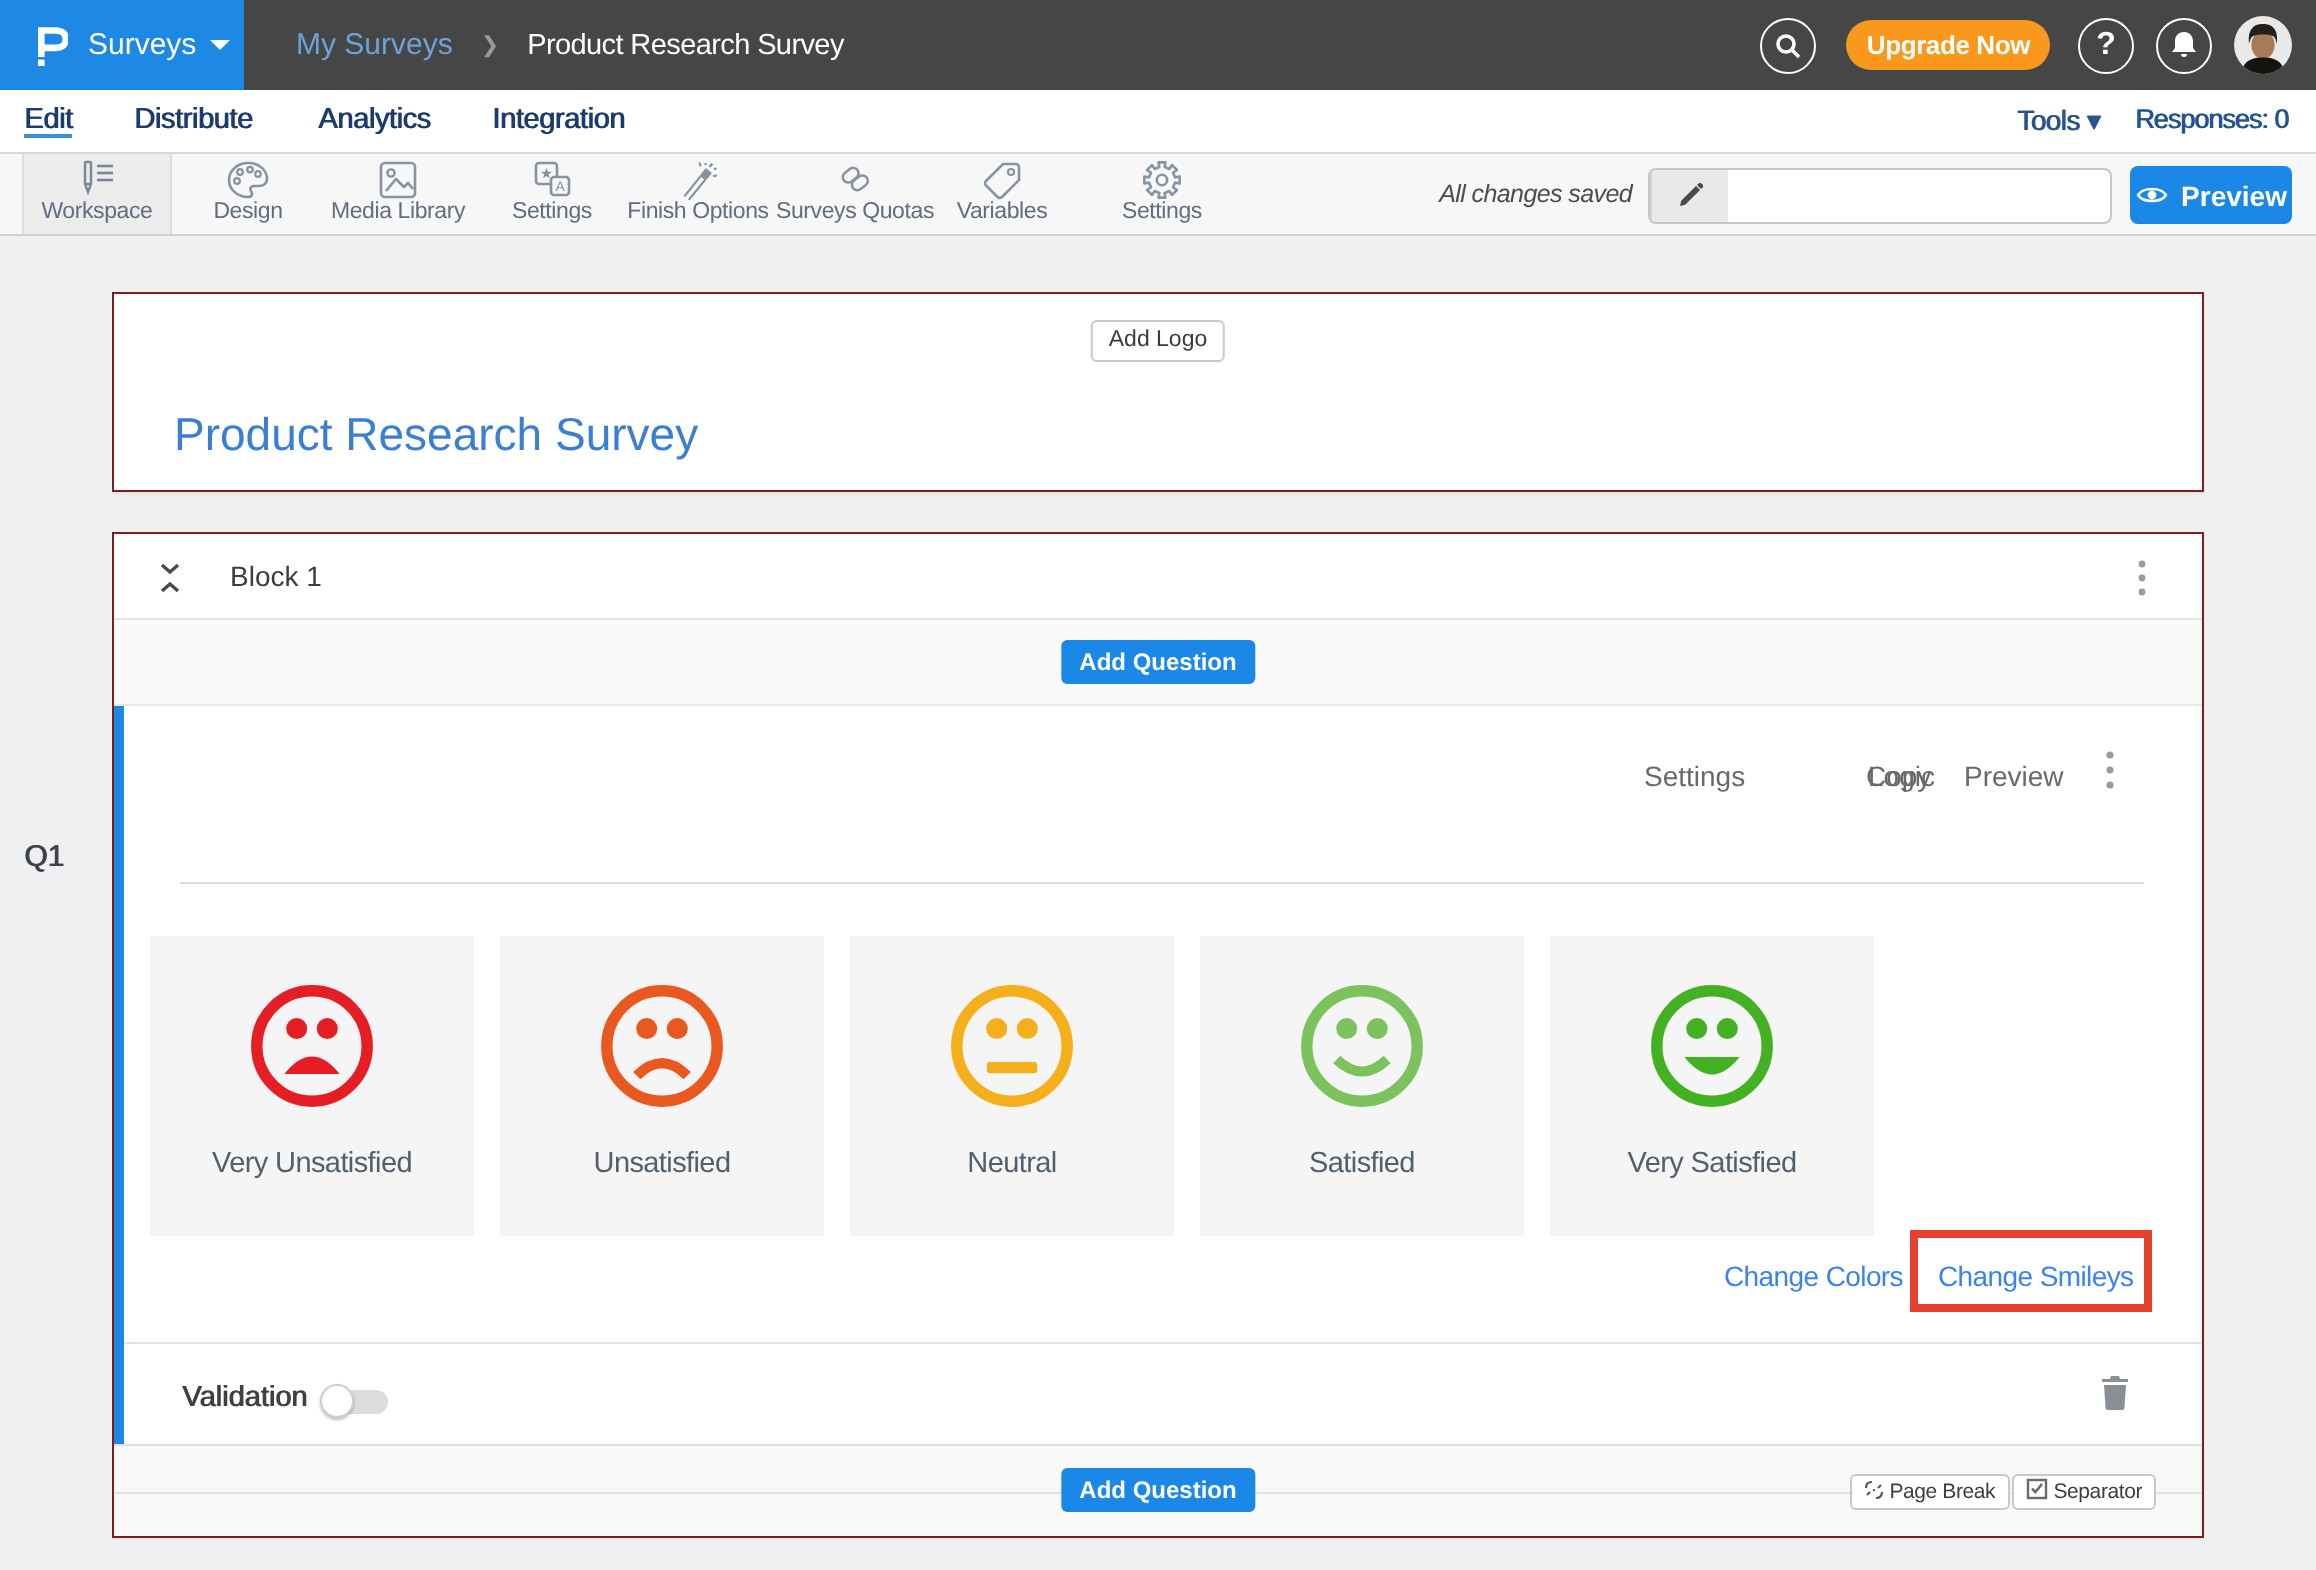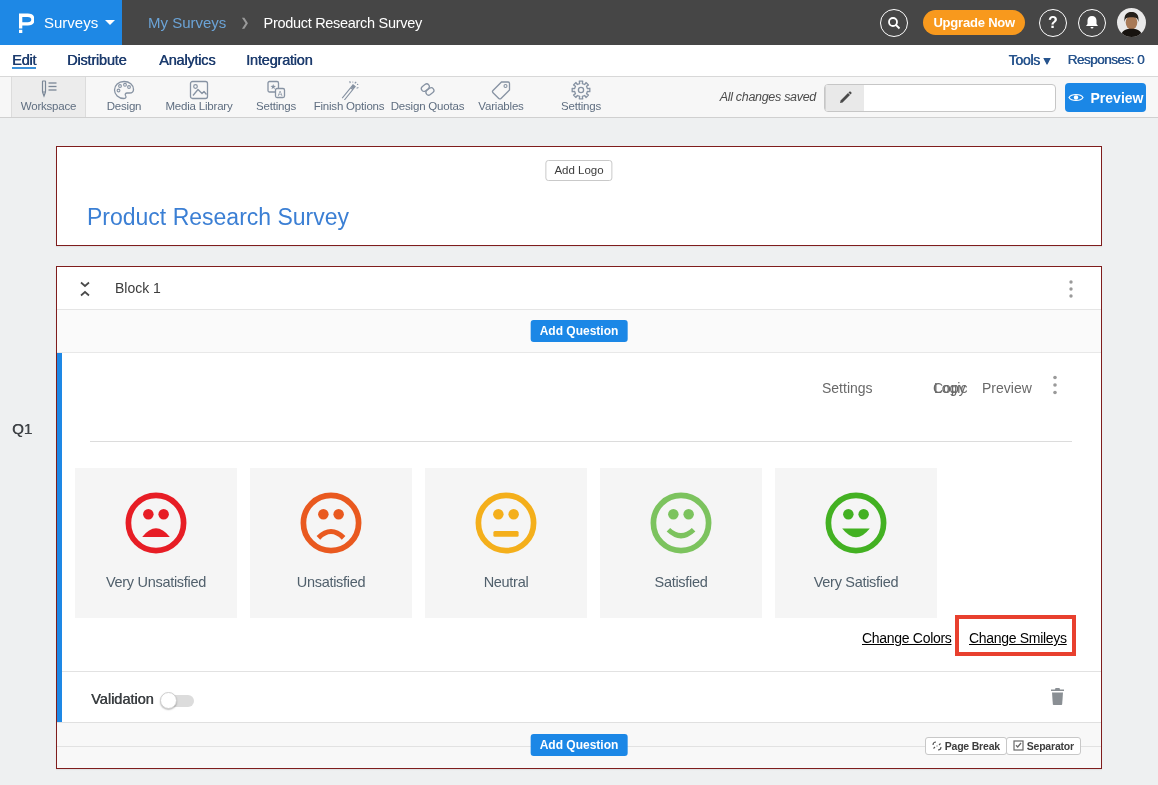--- a/index.html
+++ b/index.html
@@ -50,31 +50,31 @@
 .bhead .vdots { position:absolute; right:28px; top:13px; }
 .strip1 { position:relative; height:43px; background:#fafafa; border-bottom:1px solid #e8e8e8; }
 .addq { position:absolute; left:50%; transform:translateX(-50%); top:10px; height:22px; background:#1b87e6; border-radius:3px; color:#fff; font-weight:bold; font-size:12px; line-height:22px; padding:0 9px; white-space:nowrap; }
 .qblock { position:relative; height:369px; background:#fff; border-left:5px solid #1e88e5; }
 .qlinks { position:absolute; top:27px; font-size:14px; color:#696969; }
 .qtitle { position:absolute; left:29px; top:60px; font-size:15.5px; color:#44484d; letter-spacing:0.75px; text-shadow:0.5px 0 0 #44484d; }
 .qhr { position:absolute; left:28px; top:88px; width:982px; border-bottom:1px solid #dcdcdc; }
 .sbox { position:absolute; top:115px; width:162px; height:150px; background:#f5f5f5; text-align:center; }
 .sbox svg { display:block; margin:19px auto 0; }
 .sbox .lb { display:block; margin-top:15px; font-size:14.5px; letter-spacing:-0.3px; color:#51606c; }
-.chlink { position:absolute; font-size:14px; color:#000000; letter-spacing:-0.3px;text-decoration:underline; }
+.chlink { position:absolute; font-size:14px; color:#3b82f6; letter-spacing:-0.3px; }
 .redbox { position:absolute; left:893px; top:262px; width:121px; height:41px; border:4px solid #e8402e; }
 .vline { position:absolute; left:0; right:0; top:318px; border-top:1px solid #e2e2e2; }
 .vlabel { position:absolute; left:29px; top:338px; font-size:14.5px; color:#3d4144; text-shadow:0.5px 0 0 #3d4144; }
 .toggle { position:absolute; left:98px; top:339px; width:34px; height:17px; }
 .toggle .track { position:absolute; left:3px; top:2.5px; width:31px; height:12px; background:#dcdcdc; border-radius:6px; }
 .toggle .knob { position:absolute; left:0; top:0; width:17px; height:17px; background:#fff; border:1px solid #cfcfcf; border-radius:50%; box-shadow:0 1px 1.5px rgba(0,0,0,.25); }
 .trash { position:absolute; left:988px; top:334px; }
 .strip2 { position:relative; height:46px; background:#f8f8f8; border-top:1px solid #e0e0e0; }
 .hline2 { position:absolute; left:0; right:0; top:23px; border-top:1px solid #e2e2e2; }
-.sbtn { position:absolute; top:14px; height:18px; background:#fff; border:1px solid #c8c8c8; border-radius:3px; font-size:10.5px; letter-spacing:-0.2px; color:#3e3e3e; line-height:16px; padding:0 6px; white-space:nowrap;font-weight:bold; }
+.sbtn { position:absolute; top:14px; height:18px; background:#fff; border:1px solid #c8c8c8; border-radius:3px; font-size:10.5px; letter-spacing:-0.2px; color:#3e3e3e; line-height:16px; padding:0 6px; white-space:nowrap; }
 .q1 { position:absolute; left:12px; top:302px; font-size:15px; color:#3f4347; text-shadow:0.5px 0 0 #3f4347; }
 </style>
 </head>
 <body>
 <div class="header">
   <div class="logo">
     <svg width="15" height="20" viewBox="0 0 15 20">
       <path d="M1.65 15.5 L1.65 2.25 L8.8 2.25 C12.6 2.25 13.9 4.3 13.9 6.6 C13.9 8.9 12.6 10.95 8.8 10.95 L1.65 10.95" stroke="#fff" stroke-width="3.3" fill="none"></path>
       <rect x="0" y="16.8" width="3.3" height="3.3" fill="#fff"></rect>
     </svg>
@@ -173,21 +173,21 @@
       </svg>
     <span class="lb">Finish Options</span>
   </div>
   <div class="titem" style="left:384px; width:87px;">
     <svg width="24" height="20" viewBox="0 0 24 20">
         <g stroke="#8793a3" stroke-width="1.25" fill="none">
           <rect x="-4.2" y="-2.6" width="8.6" height="5.4" rx="2.7" transform="translate(9.2 7.6) rotate(-38)"></rect>
           <rect x="-4.2" y="-2.6" width="8.6" height="5.4" rx="2.7" transform="translate(13.8 11.4) rotate(-38)"></rect>
         </g>
       </svg>
-    <span class="lb">Design Quotas</span>
+    <span class="lb">Surveys Quotas</span>
   </div>
   <div class="titem" style="left:473px; width:56px;">
     <svg width="22" height="20" viewBox="0 0 22 20">
         <path d="M11.5 2 L18 2 C18.8 2 19.5 2.7 19.5 3.5 L19.5 10 L11 18.5 C10.4 19.1 9.4 19.1 8.8 18.5 L3 12.7 C2.4 12.1 2.4 11.1 3 10.5 L11.5 2 Z" stroke="#8793a3" stroke-width="1.3" fill="none" transform="rotate(0 11 10)"></path>
         <circle cx="15.5" cy="6" r="1.5" stroke="#8793a3" stroke-width="1.1" fill="none"></circle>
       </svg>
     <span class="lb">Variables</span>
   </div>
   <div class="titem" style="left:551px; width:60px;">
     <svg width="22" height="20" viewBox="0 0 22 20">

